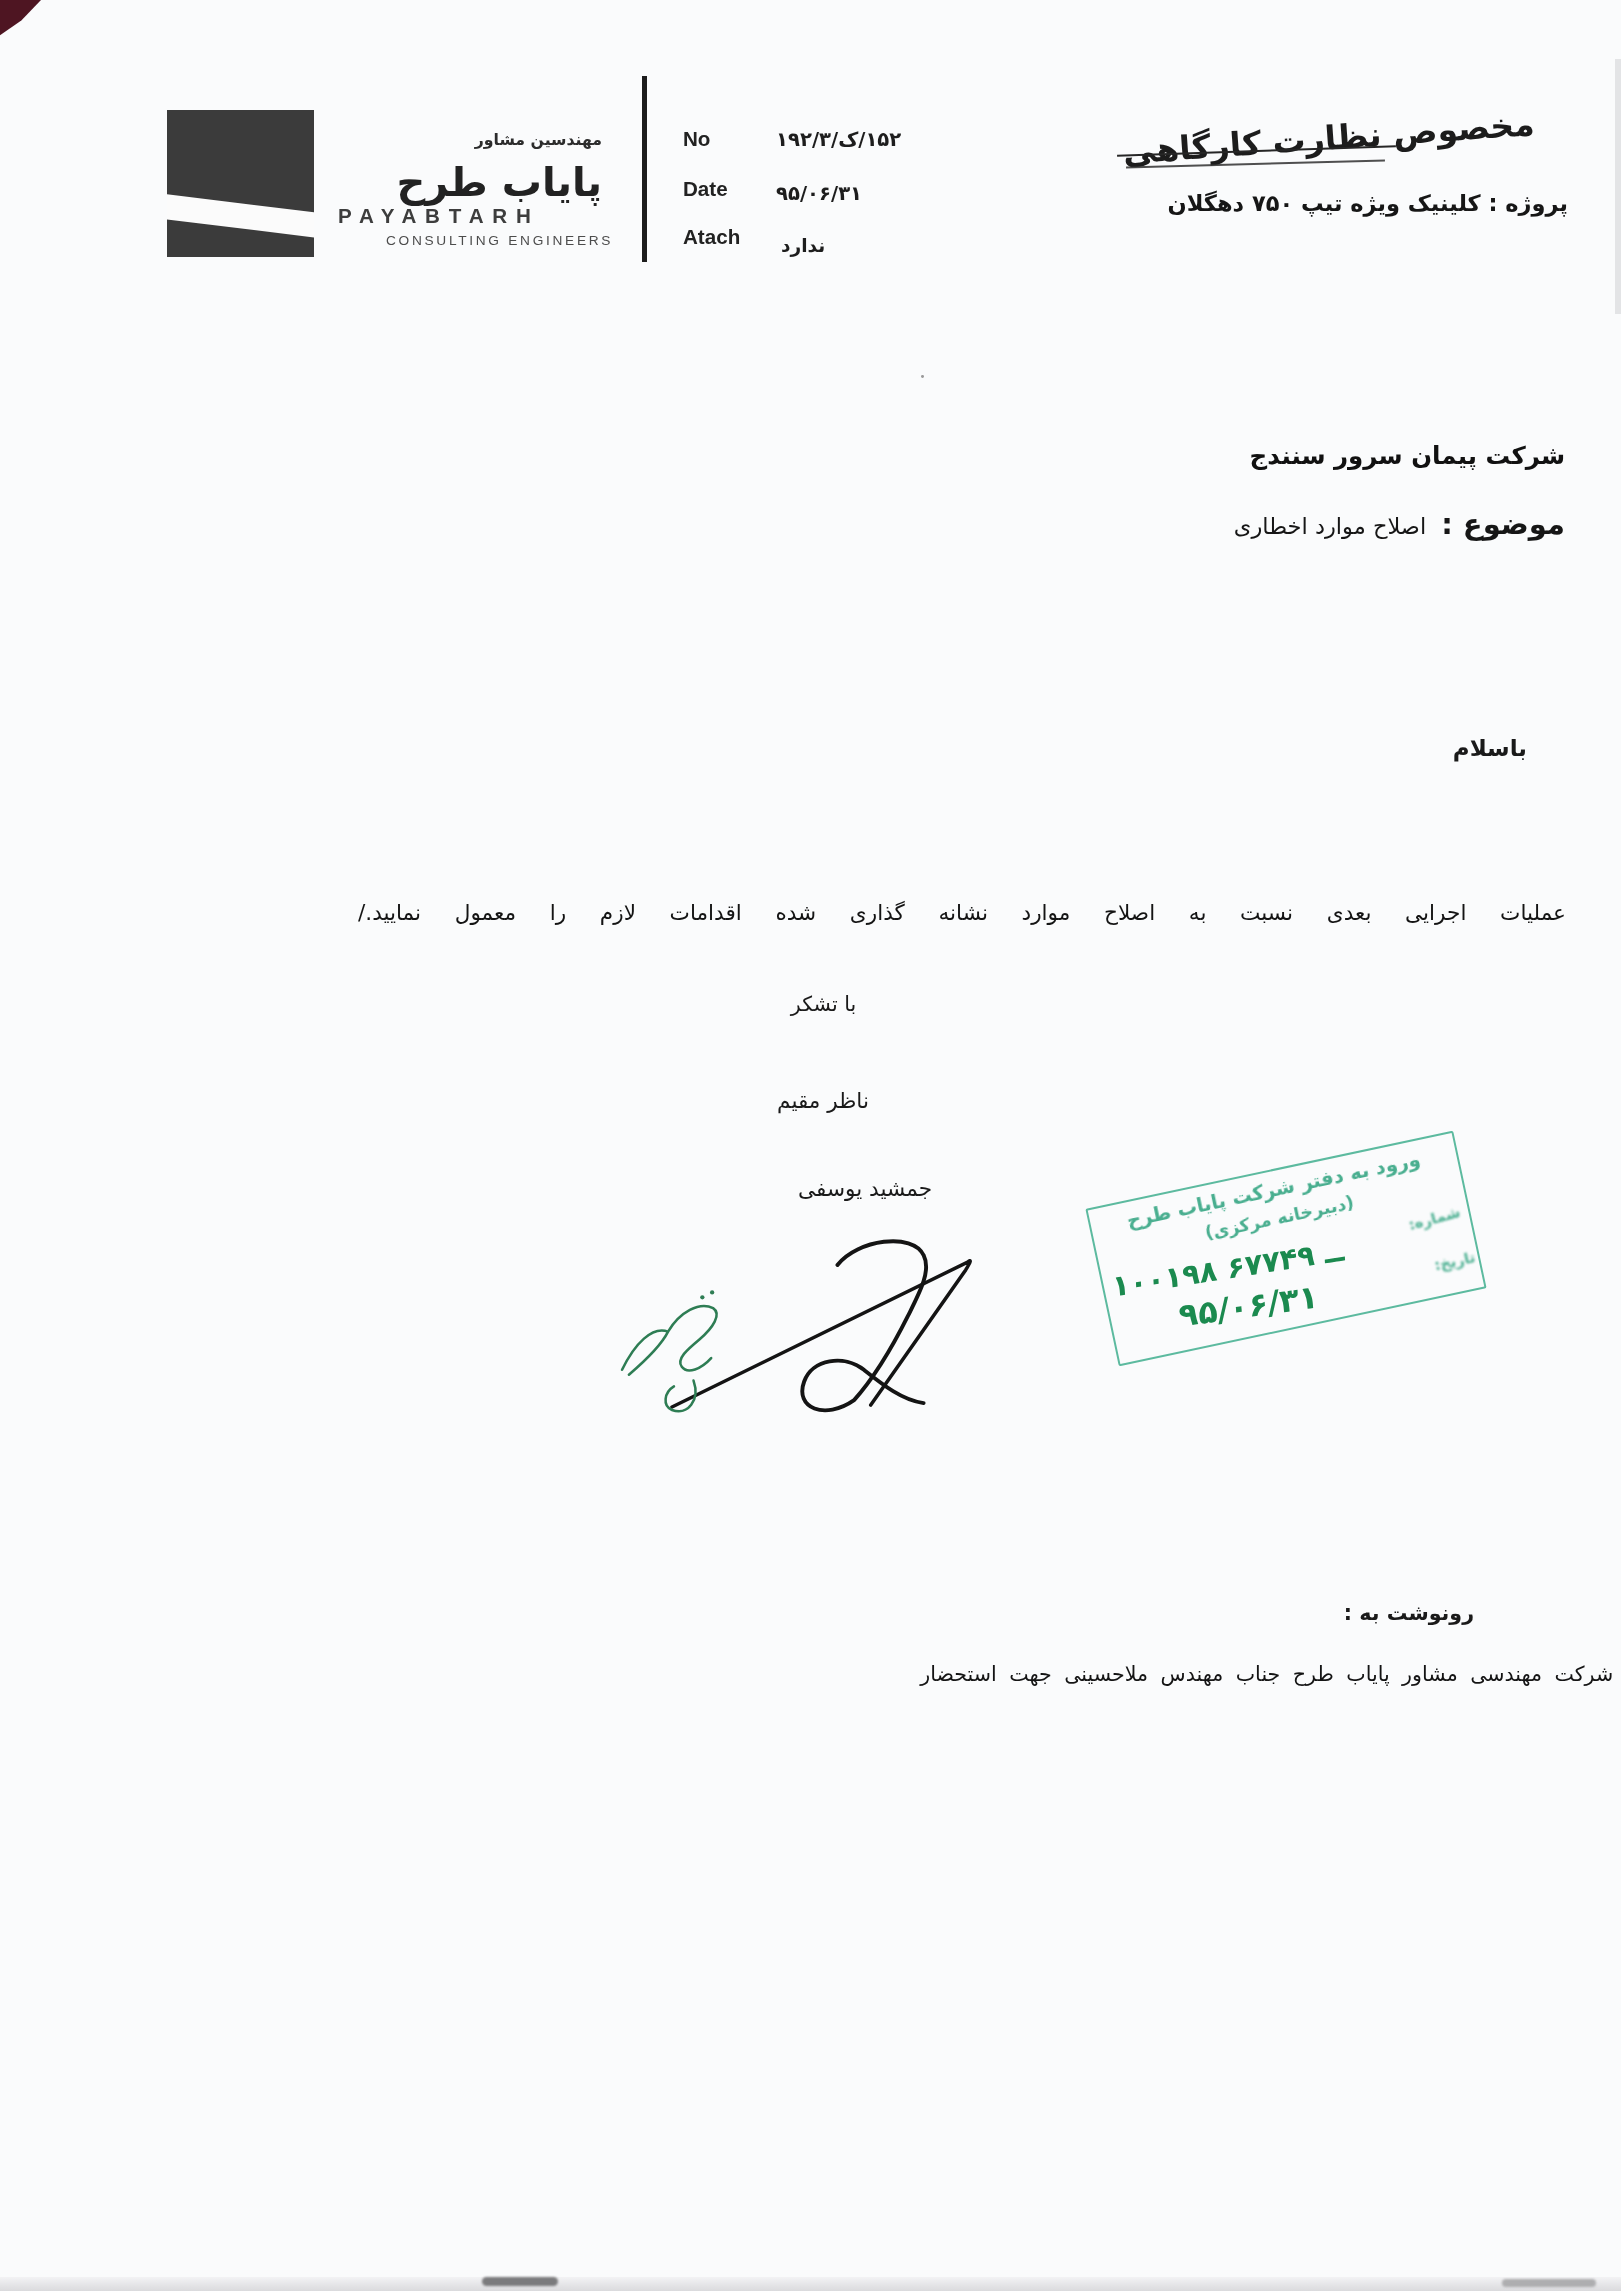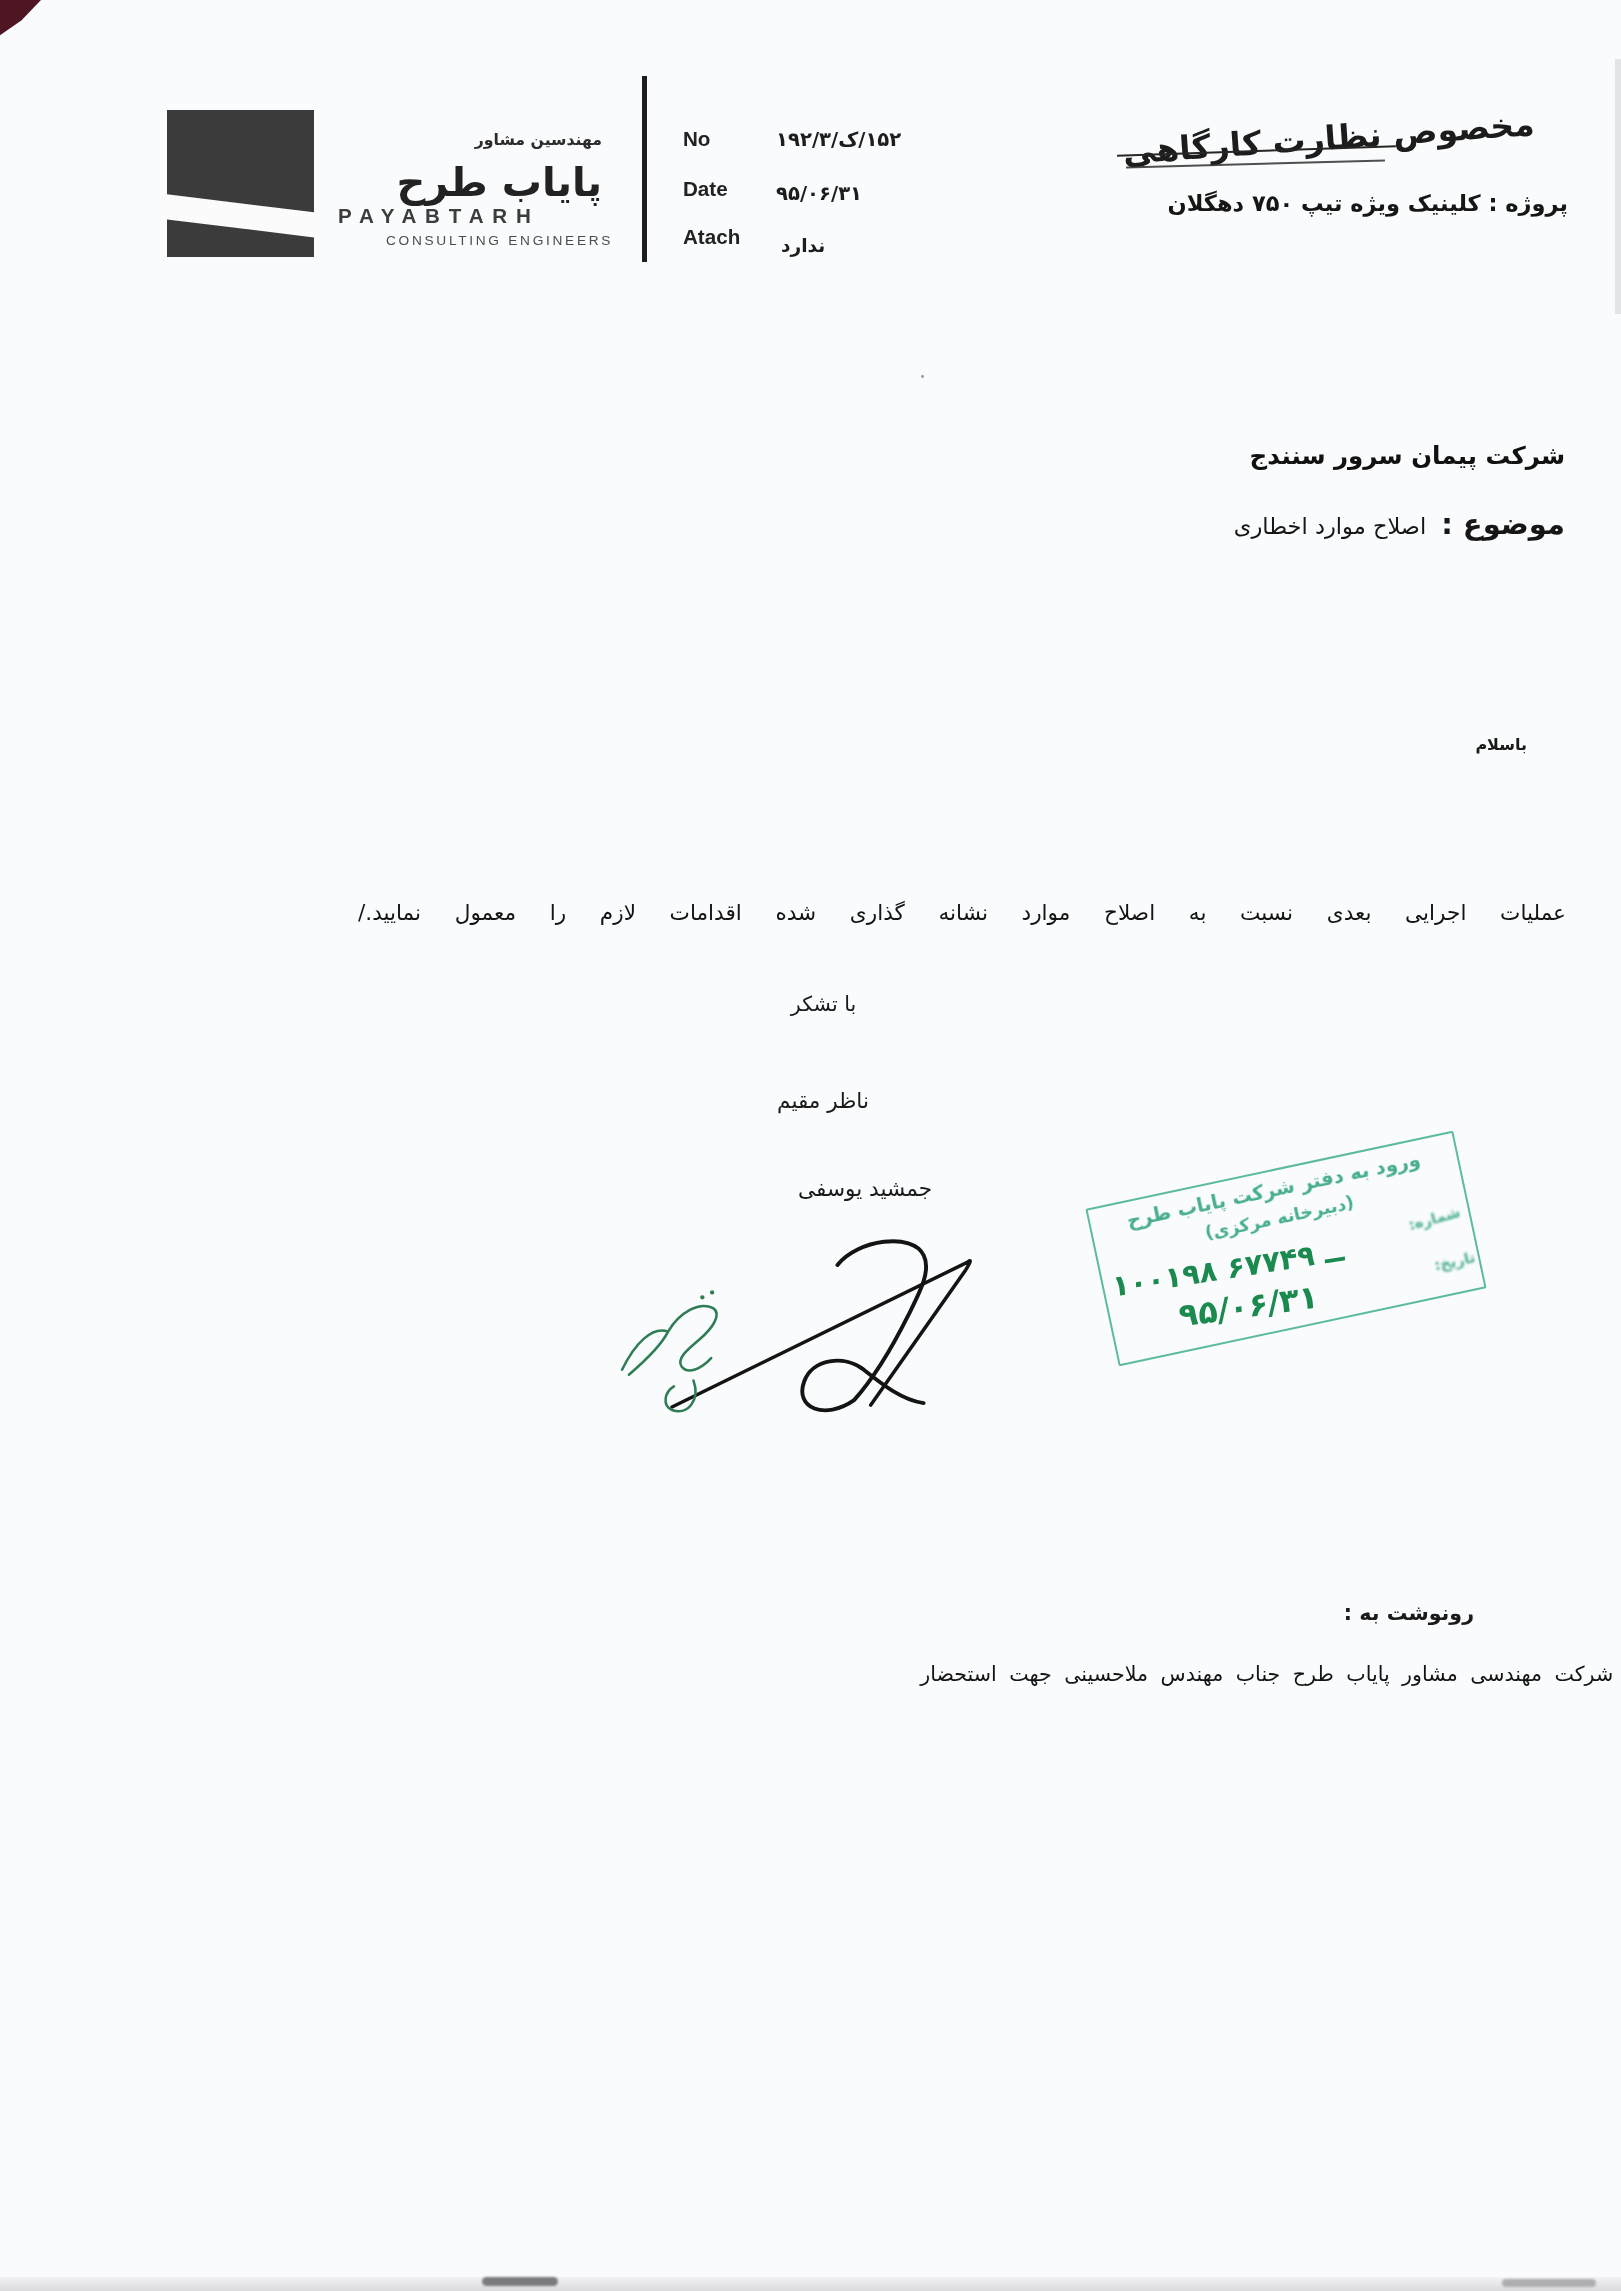--- a/index.html
+++ b/index.html
@@ -45,21 +45,21 @@
   .dept-ul1{left:1117px;top:150px;width:279px;height:0;border-top:2px solid #262626;
     transform:rotate(-2deg);}
   .dept-ul2{left:1126px;top:163px;width:259px;height:0;border-top:2px solid #303030;
     transform:rotate(-1.6deg);opacity:.85;}
   .project{right:53px;top:190px;font-size:22.5px;font-weight:700;color:#161616;}
 
   
   .recipient{right:56px;top:441px;font-size:24.5px;font-weight:700;color:#111;}
   .subject{right:56px;top:507px;font-size:22.5px;color:#161616;}
   .subject .lbl{font-weight:700;margin-left:7.8px;font-size:29px;}
-  .salutation{right:94px;top:735px;font-size:16px;font-weight:700;margin-left:18px;}
+  .salutation{right:94px;top:735px;font-size:23px;font-weight:700;margin-left:18px;}
   .body1{left:93px;top:817px;width:1472px;font-size:21.6px;color:#141414;
     text-align:justify;text-align-last:justify;white-space:nowrap;}
   .body2{left:358px;top:900px;width:1208px;font-size:21.6px;color:#141414;
     text-align:justify;text-align-last:justify;white-space:nowrap;}
   .thanks{left:745px;top:992px;width:157px;text-align:center;font-size:20.6px;}
   .role{left:725px;top:1088px;width:196px;text-align:center;font-size:21.6px;}
   .name{left:716px;top:1176px;width:216px;font-size:21.6px;}
 
   .cc-label{right:147px;top:1601px;font-size:20.6px;font-weight:700;}
   .cc-line{right:7.8px;top:1662px;font-size:20.6px;word-spacing:5.9px;color:#141414;}

